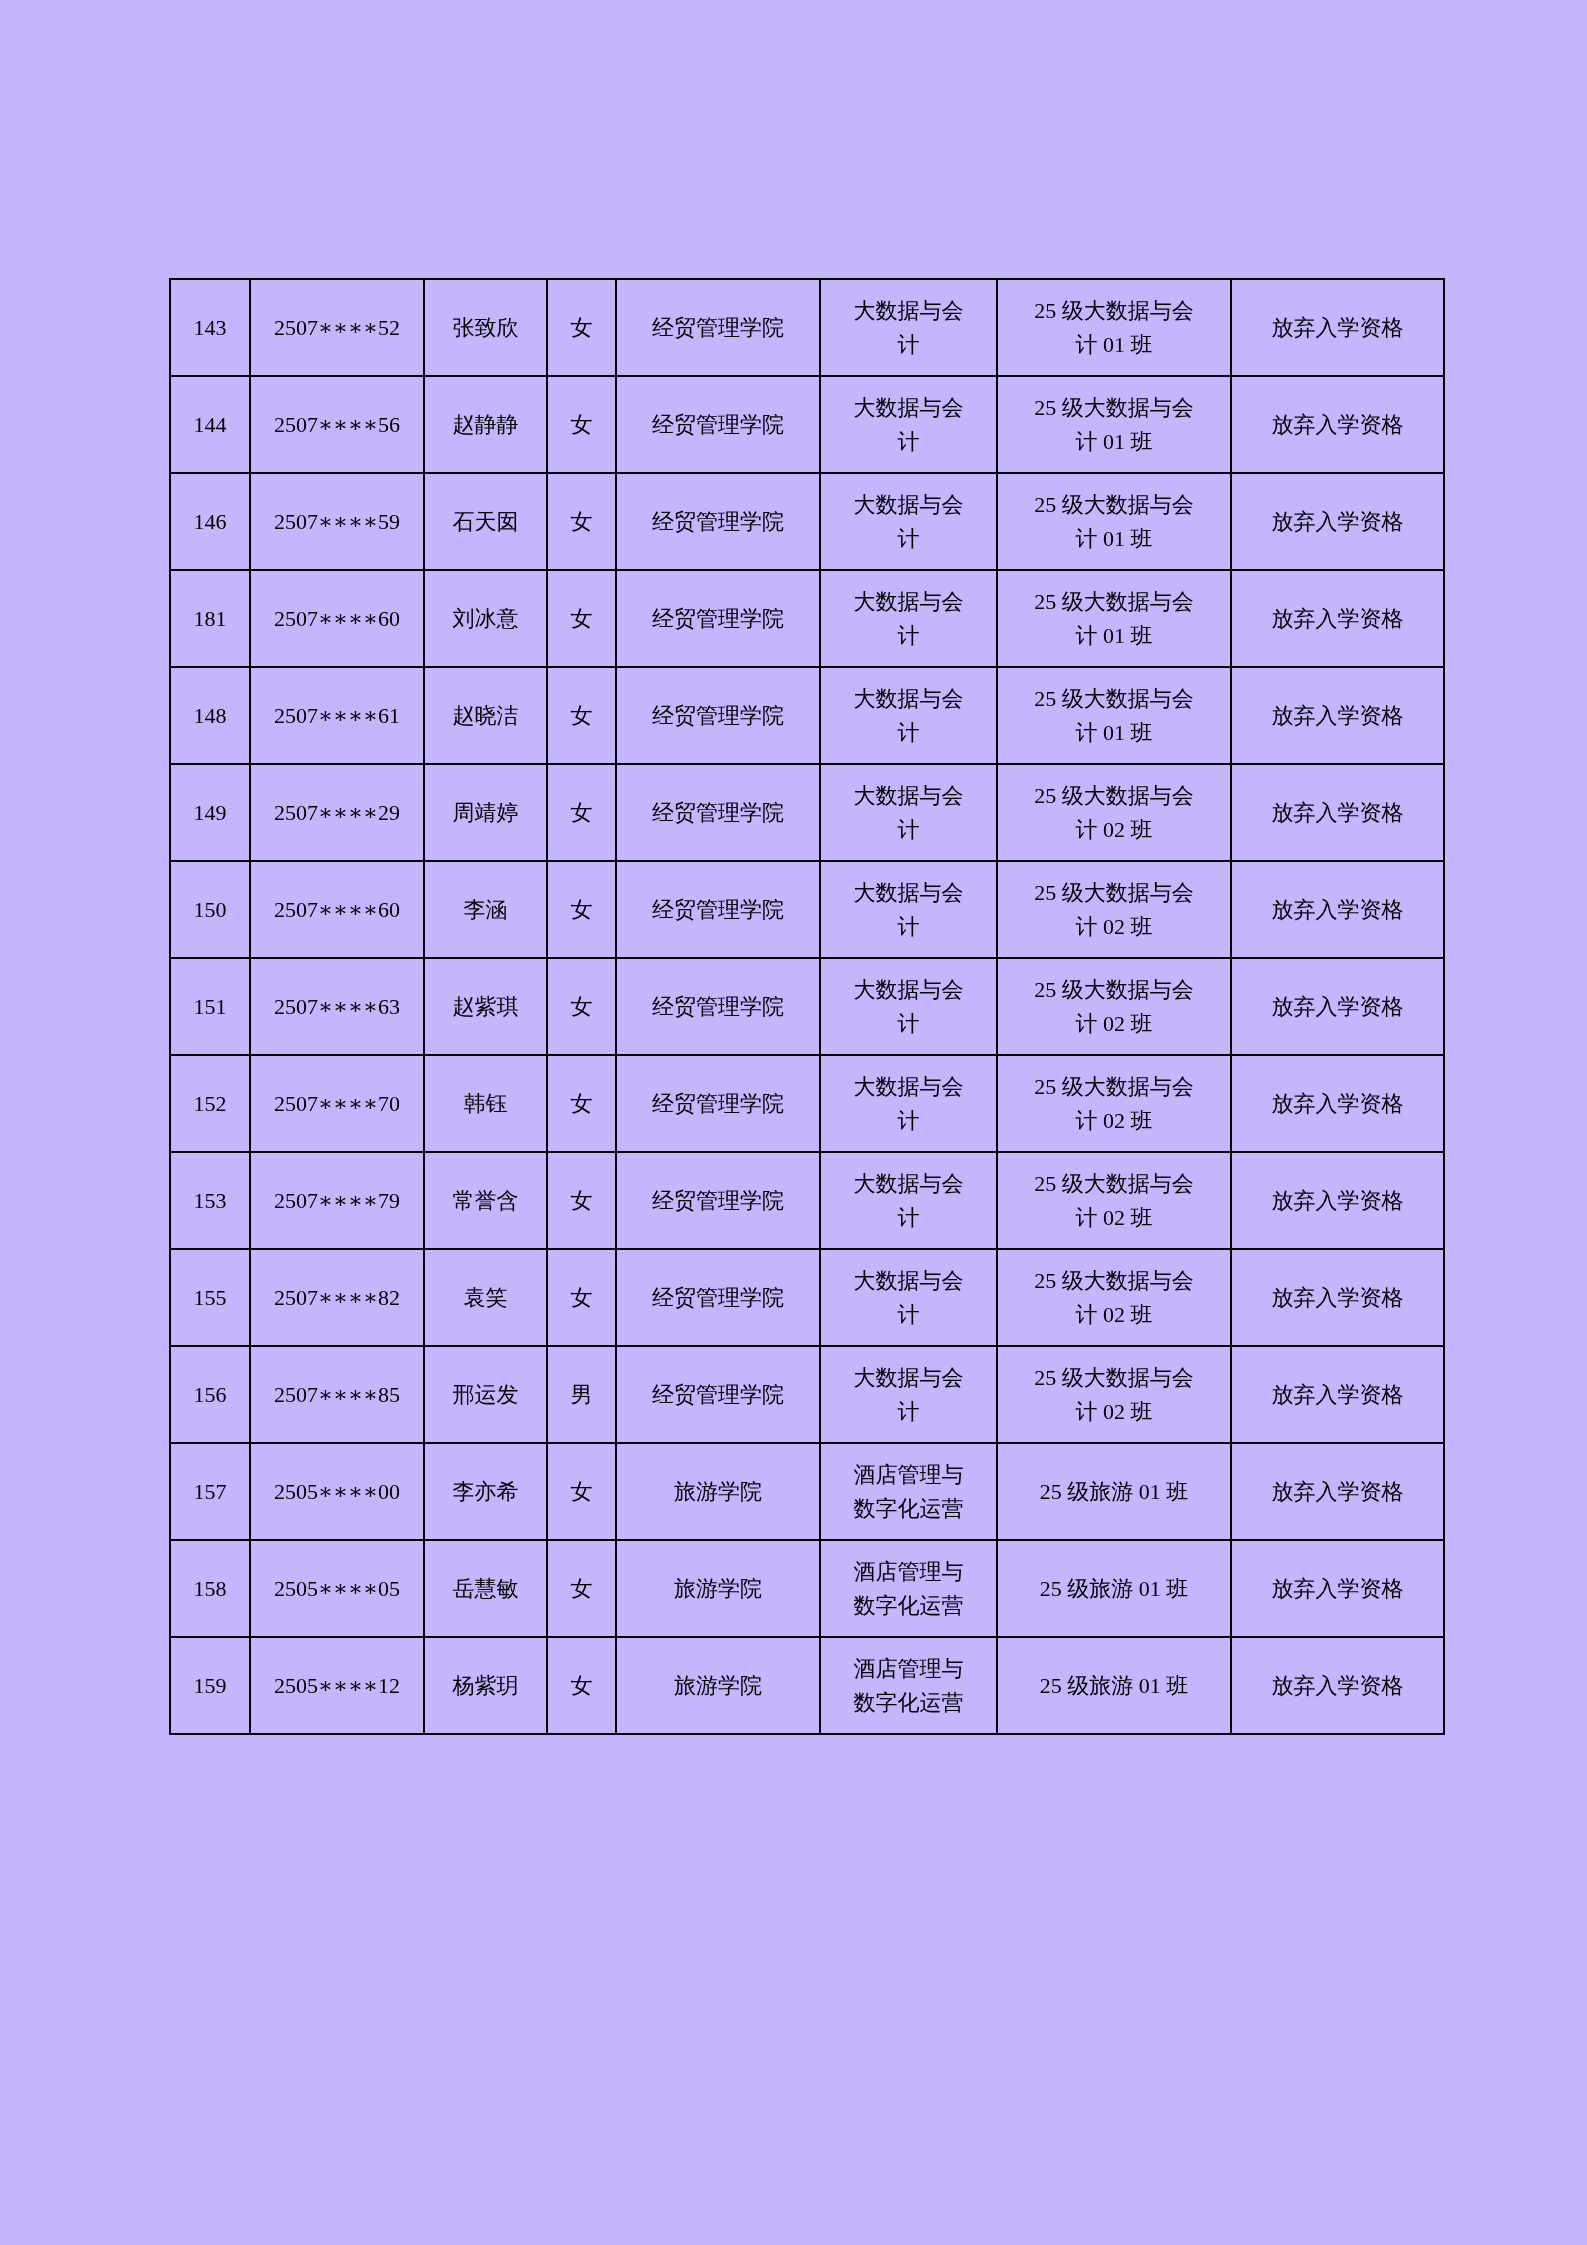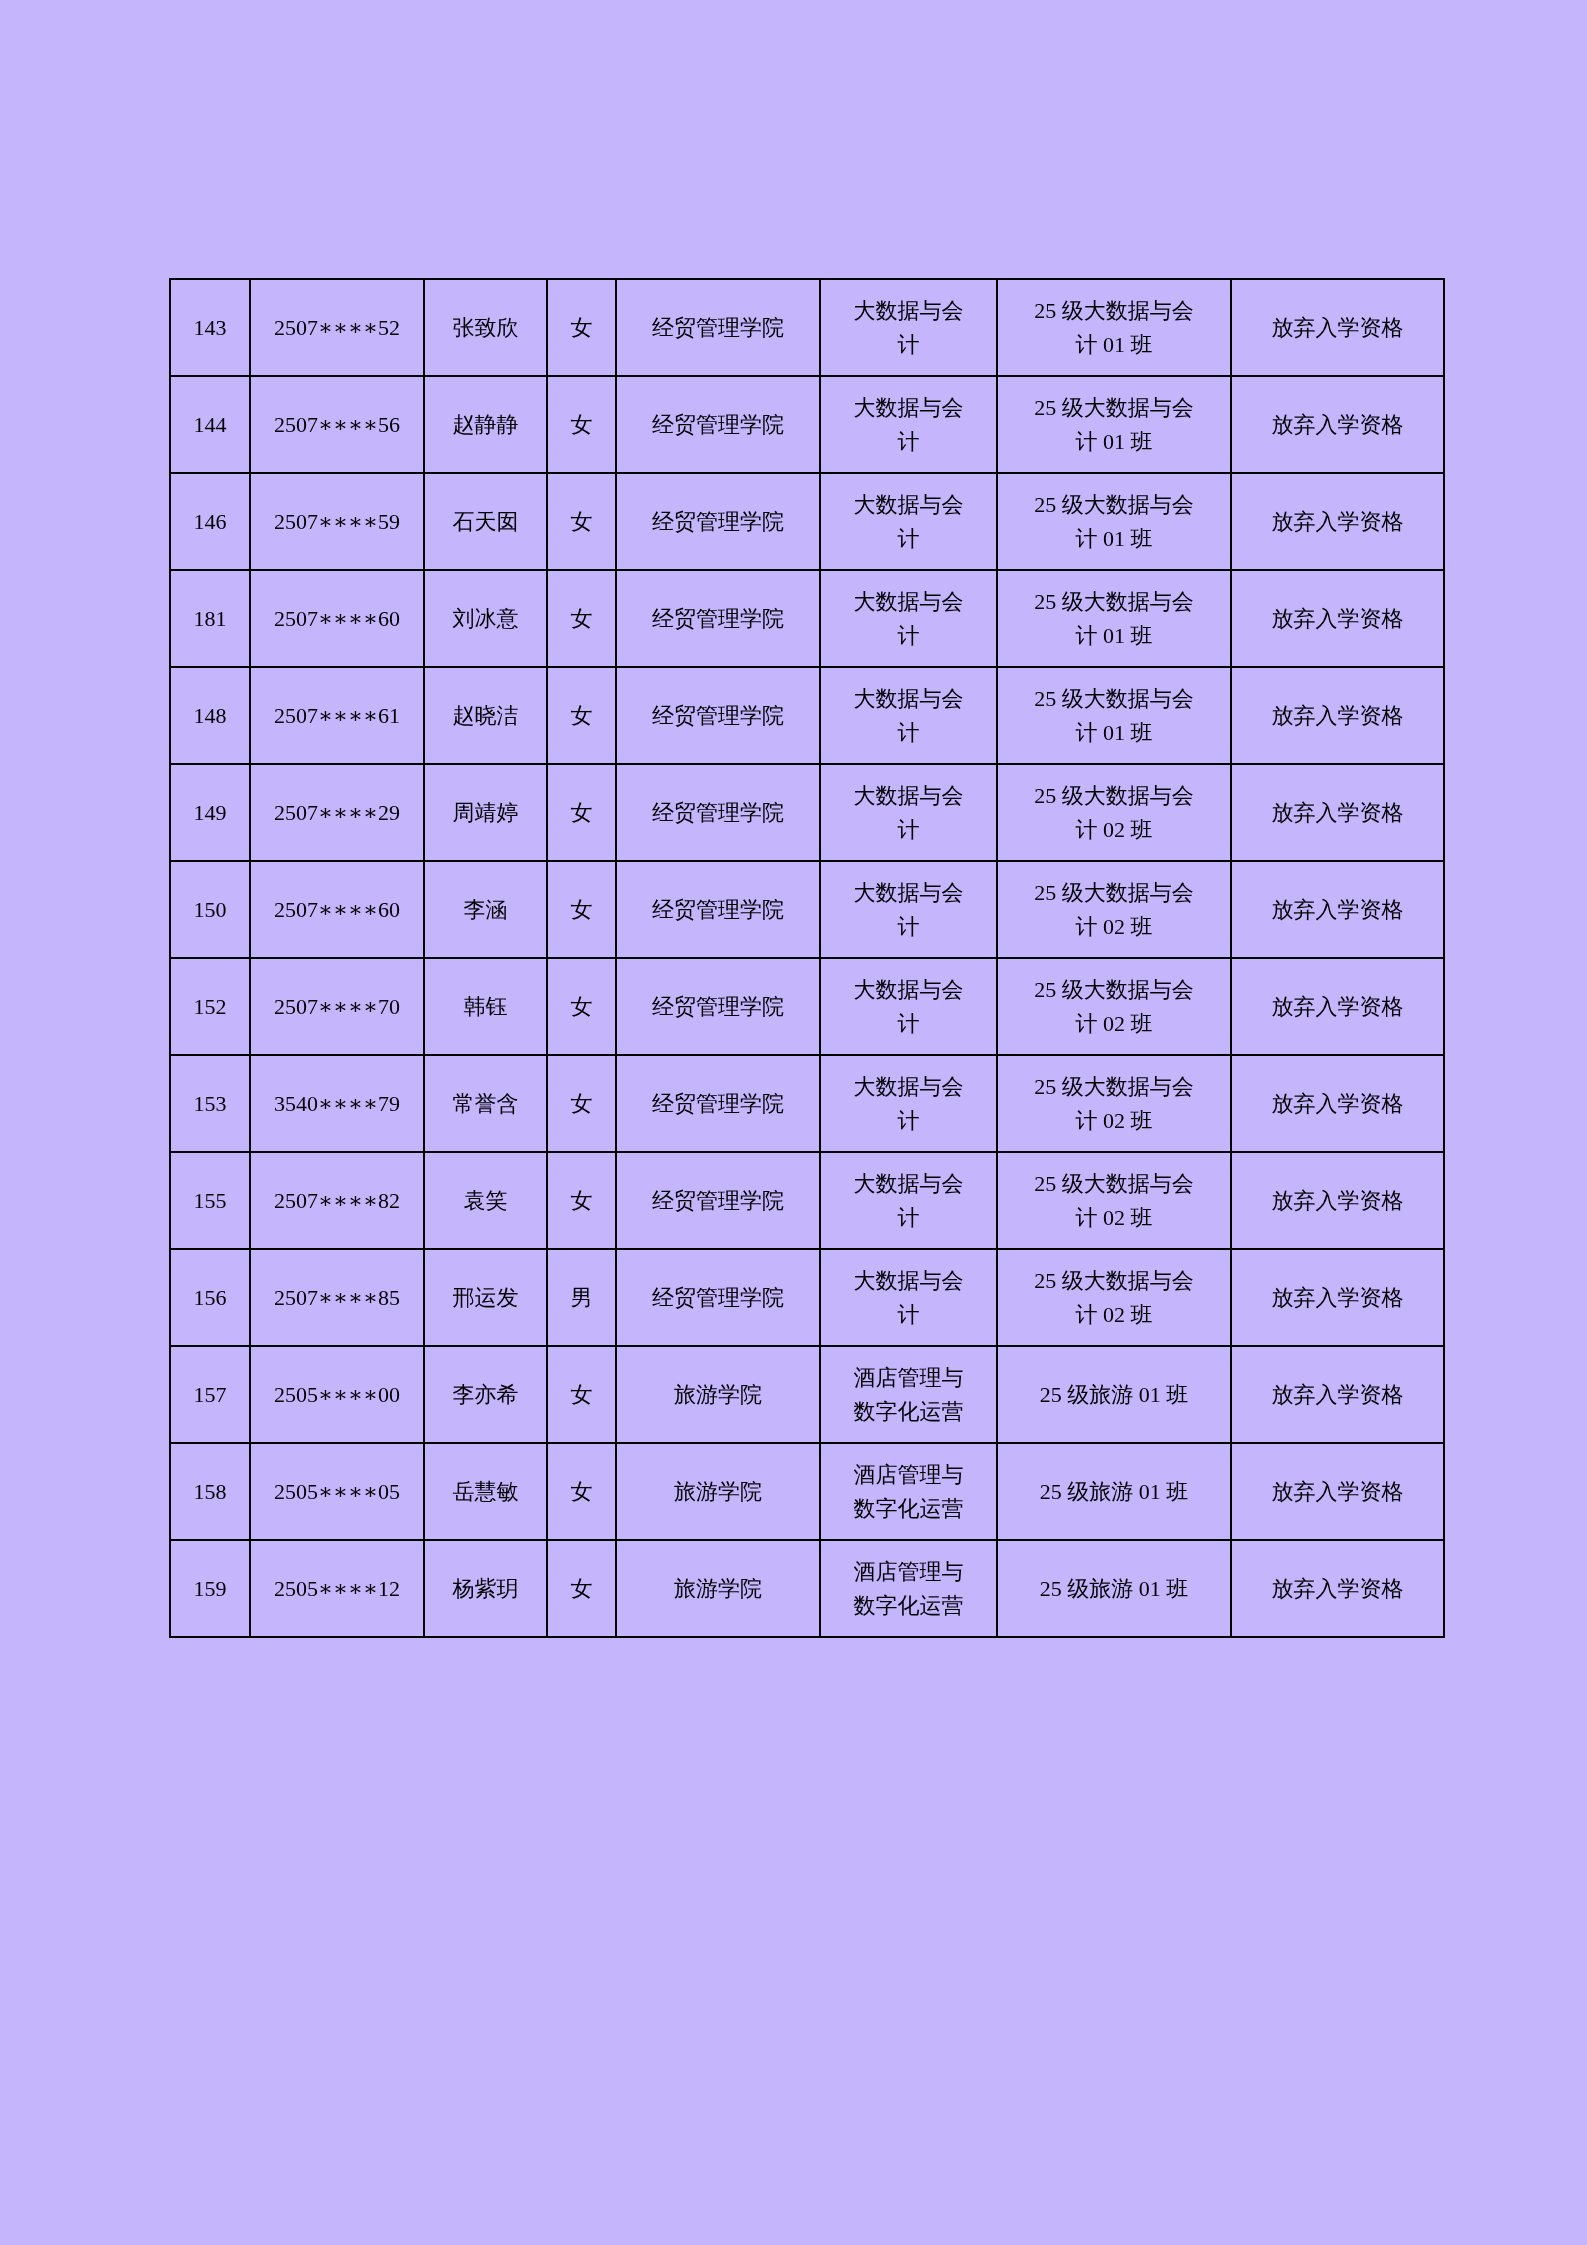--- a/index.html
+++ b/index.html
@@ -145,37 +145,49 @@
       <td>李涵</td>
       <td>女</td>
       <td>经贸管理学院</td>
       <td>大数据与会
 计</td>
       <td>25 级大数据与会
 计 02 班</td>
       <td>放弃入学资格</td>
     </tr>
 
+    <tr>
+      <td>151</td>
+      <td>2507∗∗∗∗63</td>
+      <td>赵紫琪</td>
+      <td>女</td>
+      <td>经贸管理学院</td>
+      <td>大数据与会
+计</td>
+      <td>25 级大数据与会
+计 02 班</td>
+      <td>放弃入学资格</td>
+    </tr>
 
     <tr>
       <td>152</td>
       <td>2507∗∗∗∗70</td>
       <td>韩钰</td>
       <td>女</td>
       <td>经贸管理学院</td>
       <td>大数据与会
 计</td>
       <td>25 级大数据与会
 计 02 班</td>
       <td>放弃入学资格</td>
     </tr>
 
     <tr>
       <td>153</td>
-      <td>3540∗∗∗∗79</td>
+      <td>2507∗∗∗∗79</td>
       <td>常誉含</td>
       <td>女</td>
       <td>经贸管理学院</td>
       <td>大数据与会
 计</td>
       <td>25 级大数据与会
 计 02 班</td>
       <td>放弃入学资格</td>
     </tr>
 

